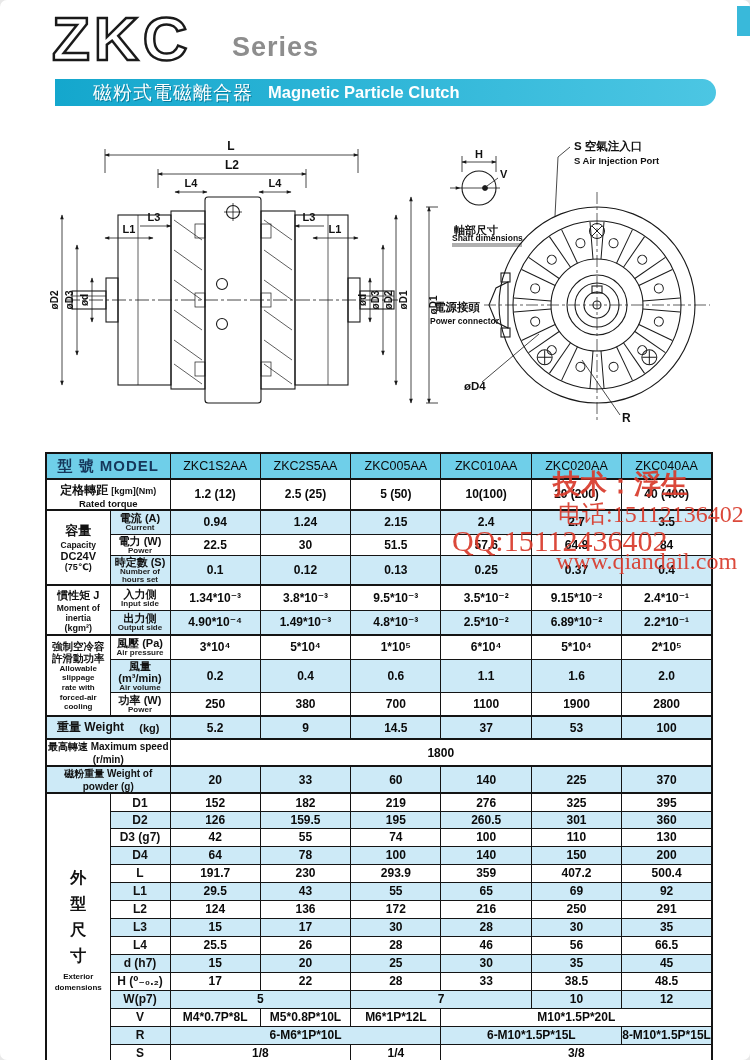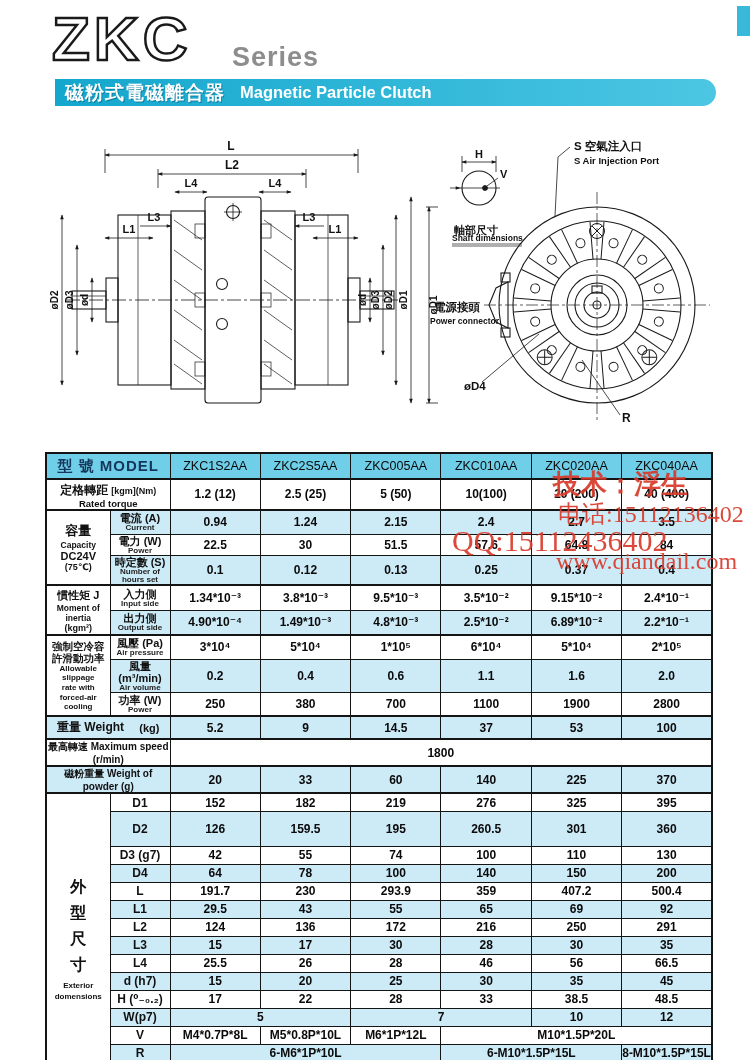--- a/index.html
+++ b/index.html
@@ -1,26 +1,26 @@
 <!DOCTYPE html>
 <html><head>
 <meta charset="utf-8">
 <style>
   html,body{margin:0;padding:0;background:#e8e8e8;}
   .page{position:relative;width:750px;height:1060px;background:#ffffff;overflow:hidden;
-        font-family:"Liberation Sans","DejaVu Sans",sans-serif;color:#111;}
+        font-family:"Liberation Sans","DejaVu Sans",sans-serif;color:#111;border-radius:7px;}
   
   .zkc-title{position:absolute;left:52px;top:8px;font-size:62px;font-weight:bold;line-height:1;
              color:#fff;-webkit-text-stroke:2.5px #1a1a1a;text-shadow:0 0 1px #1a1a1a;letter-spacing:4px;}
-  .series-label{position:absolute;left:232px;top:42px;font-size:27px;font-weight:bold;color:#8d8d8d;letter-spacing:1px;}
+  .series-label{position:absolute;left:232px;top:32px;font-size:27px;font-weight:bold;color:#8d8d8d;letter-spacing:1px;}
   .corner-tab{position:absolute;right:0;top:6px;width:13px;height:30px;background:#39b9da;}
   .subtitle-bar{position:absolute;left:55px;top:79px;width:661px;height:27px;box-sizing:border-box;
                 background:linear-gradient(90deg,#14a7cd,#4cc6e3);border-radius:0 14px 14px 0;
                 display:flex;align-items:center;padding-left:10px;}
-  .subtitle-zh{font-size:19px;font-weight:bold;color:#fff;letter-spacing:1px;text-shadow:1px 1px 0 #0a7c9c;}
+  .subtitle-zh{font-size:19px;font-weight:normal;color:#fff;letter-spacing:1px;text-shadow:1px 1px 0 #0a7c9c;margin-left:28px;}
   .subtitle-en{font-size:16.5px;font-weight:bold;color:#fff;margin-left:15px;}
   
   .draw{position:absolute;}
   .dimtxt{font-family:"Liberation Sans","DejaVu Sans",sans-serif;font-weight:bold;fill:#111;}
   
   .wm{position:absolute;color:#d93a2b;font-family:"Liberation Serif","DejaVu Serif",serif;
       white-space:nowrap;z-index:6;opacity:.92;pointer-events:none;}
   
   .spec-table{position:absolute;left:45px;top:452px;width:668px;z-index:2;
               border-collapse:collapse;table-layout:fixed;border:2px solid #141414;}
@@ -434,21 +434,21 @@
             <div class="ge3">domensions</div>
           </td>
           <td class="dl bgw">D1</td>
           <td class="v bgw">152</td>
           <td class="v bgw">182</td>
           <td class="v bgw">219</td>
           <td class="v bgw">276</td>
           <td class="v bgw">325</td>
           <td class="v bgw">395</td>
         </tr>
-        <tr style="height: 35px; padding-left: 20px;">
+        <tr style="height: 17px; padding-left: 20px;">
           <td class="dl bgb">D2</td>
           <td class="v bgb">126</td>
           <td class="v bgb">159.5</td>
           <td class="v bgb">195</td>
           <td class="v bgb">260.5</td>
           <td class="v bgb">301</td>
           <td class="v bgb">360</td>
         </tr>
         <tr style="height: 18px;">
           <td class="dl bgw">D3 (g7)</td>

